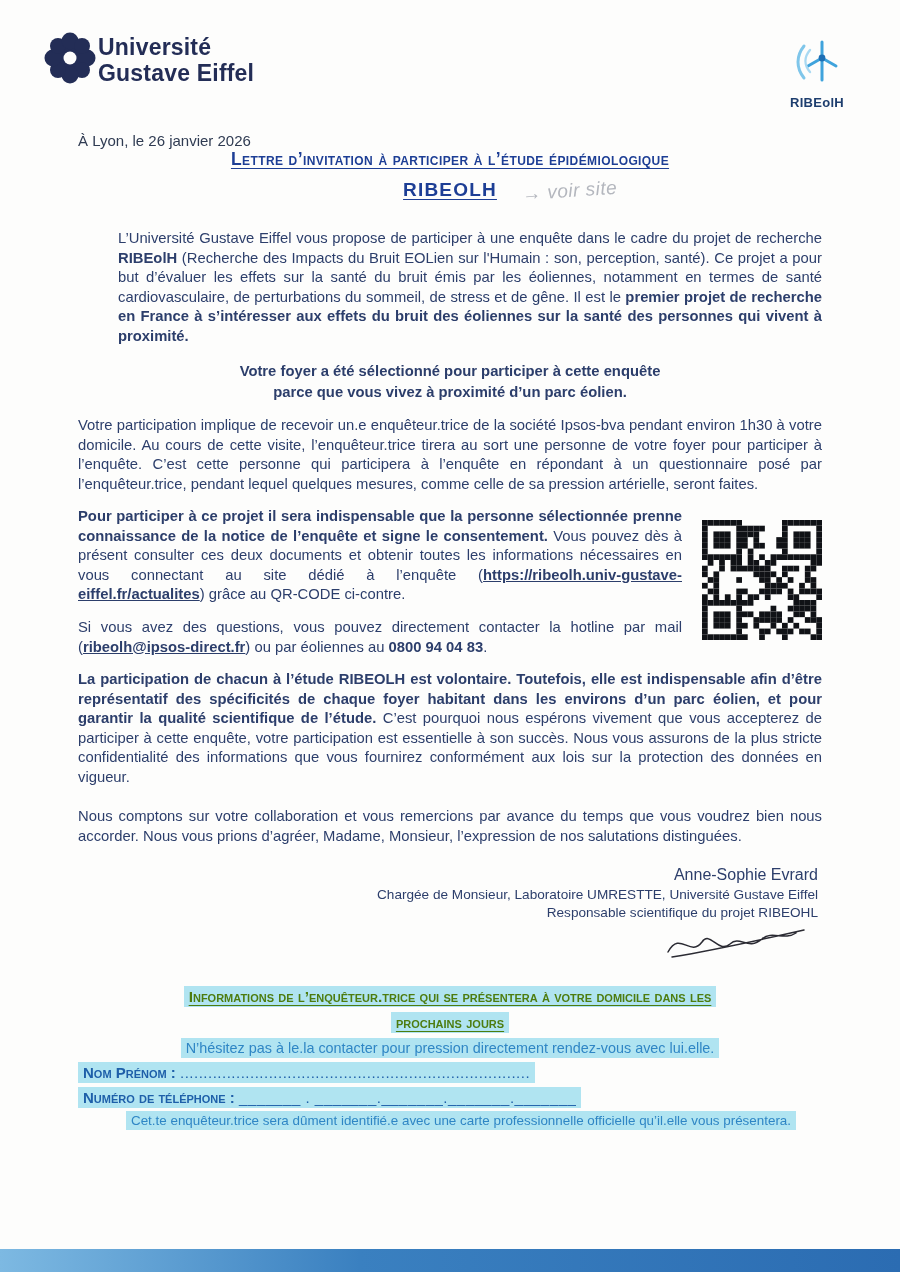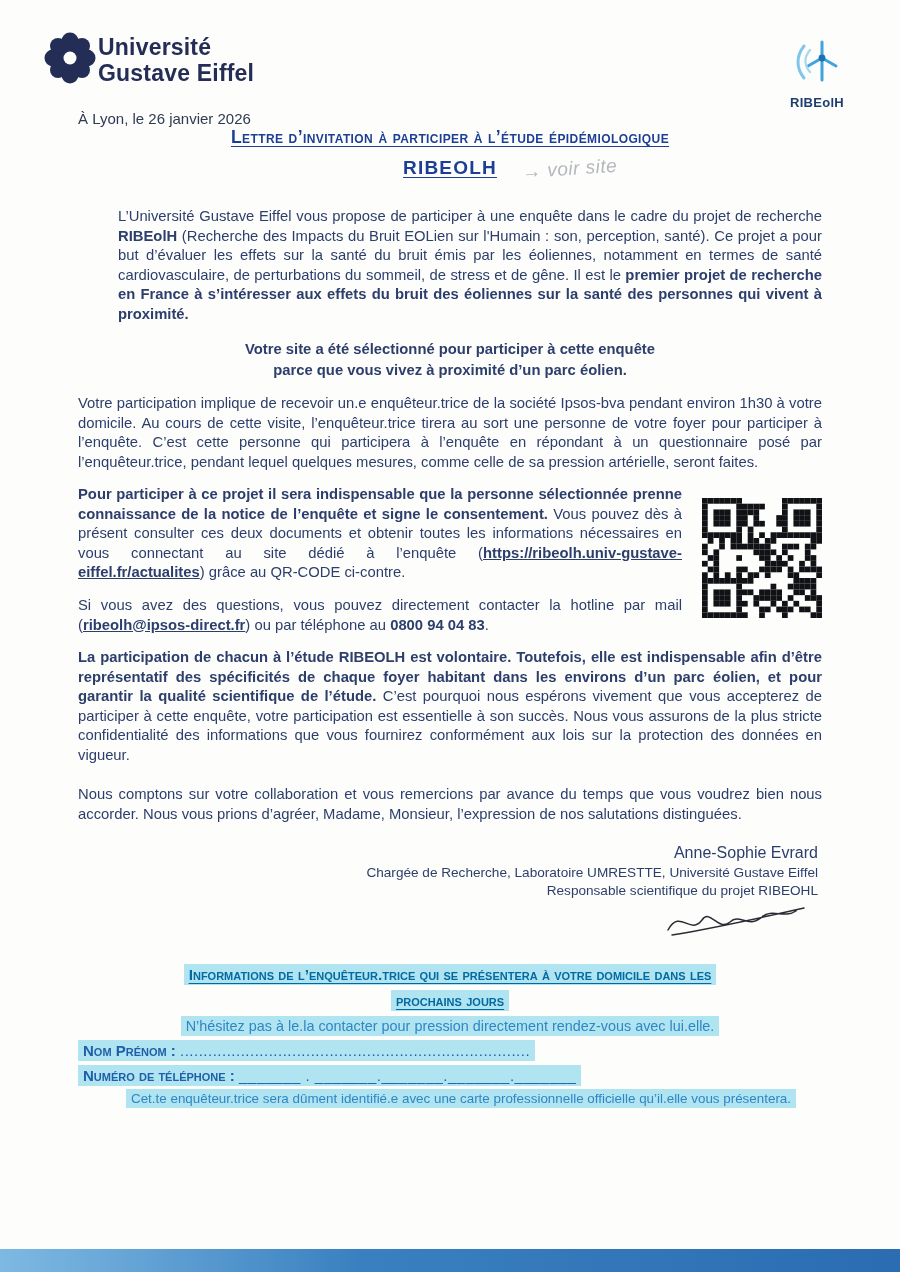--- a/index.html
+++ b/index.html
@@ -6,21 +6,21 @@
   .page{width:900px;height:1272px;position:relative;background:#fdfdfc;
         font-family:"Liberation Sans",sans-serif;color:#2c3e6b;overflow:hidden;margin:0 auto;}
   
   .header{display:flex;justify-content:space-between;align-items:flex-start;padding:30px 38px 0 42px;}
   .uge-logo{display:flex;align-items:center;}
   .uge-text{color:#232d56;font-weight:bold;font-size:23px;line-height:1.15;letter-spacing:.2px;}
   .ribeolh-logo{display:flex;flex-direction:column;align-items:center;width:90px;margin-top:2px;}
   .ribeolh-label{font-weight:bold;font-size:13px;color:#1e3e6e;margin-top:1px;letter-spacing:.3px;}
   
   .content{padding:0 78px;}
-  .date{margin-top:0;font-size:15px;color:#2f3b52;}
+  .date{margin-top:22px;font-size:15px;color:#2f3b52;}
   
   .title-block{text-align:center;color:#1d3e95;}
   .title-l1{font-size:17.5px;font-weight:bold;font-variant:small-caps;letter-spacing:.4px;}
   .title-l1 .u{text-decoration:underline;text-underline-offset:3px;}
   .title-l2{margin-top:9px;font-size:19px;font-weight:bold;letter-spacing:1.2px;position:relative;}
   .title-l2 .main{text-decoration:underline;text-underline-offset:3px;}
   .annot{position:absolute;left:calc(50% + 72px);top:1px;color:#b4b7be;font-size:19px;font-style:italic;
          transform:rotate(-4deg);font-weight:normal;letter-spacing:.5px;white-space:nowrap;}
   
   p.body{margin:13px 0 0;font-size:14.8px;line-height:1.32;text-align:justify;}
@@ -34,21 +34,21 @@
   .clear{clear:both;}
   
   .sig-block{margin-top:20px;text-align:right;padding-right:4px;}
   .sig-name{font-weight:normal;font-size:16px;}
   .sig-role{font-size:13.6px;margin-top:3px;}
   .sig-scrawl{display:inline-block;margin-top:2px;margin-right:10px;}
   .sig-scrawl svg{stroke:#2b2b33;fill:none;stroke-width:1.5;stroke-linecap:round;}
   
   .info-block{margin-top:20px;}
   .hl{background:#b0e4f1;padding:2px 5px;-webkit-box-decoration-break:clone;box-decoration-break:clone;}
-  .info-head{text-align:center;font-variant:small-caps;font-weight:bold;font-size:15.5px;color:#0369a1;}
+  .info-head{text-align:center;font-variant:small-caps;font-weight:bold;font-size:15.5px;color:#4d7c0f;}
   .info-head .hl{text-decoration:underline;text-underline-offset:3px;}
   .info-head-l2{margin-top:8px;}
   .info-contact{text-align:center;margin-top:8px;font-size:14.4px;color:#2f86c5;}
   .info-line{margin-top:8px;font-size:15px;color:#1e5fa9;font-weight:bold;}
   .info-line .caps{font-variant:small-caps;}
   .info-line .fill{font-weight:normal;letter-spacing:.5px;}
   .info-note{margin-top:7px;font-size:13.4px;color:#2f86c5;padding-left:48px;}
   
   .bottom-bar{position:absolute;left:0;right:0;bottom:0;height:23px;
               background:linear-gradient(90deg,#7db9e2,#3a80c0 40%,#2b6cb2);}
@@ -111,21 +111,21 @@
         <span class="main">RIBEOLH</span>
         <span class="annot">→ voir site</span>
       </div>
     </div>
 
     <p class="body" style="margin-top:28px;margin-left:40px;">
       <span>L’Université Gustave Eiffel vous propose de participer à une enquête dans le cadre du projet de recherche </span><span class="b">RIBEolH</span><span> (Recherche des Impacts du Bruit EOLien sur l'Humain : son, perception, santé). Ce projet a pour but d’évaluer les effets sur la santé du bruit émis par les éoliennes, notamment en termes de santé cardiovasculaire, de perturbations du sommeil, de stress et de gêne. Il est le </span><span class="b">premier projet de recherche en France à s’intéresser aux effets du bruit des éoliennes sur la santé des personnes qui vivent à proximité.</span>
     </p>
 
     <div class="center-block">
-      <div>Votre site a été sélectionné pour participer à cette enquête</div>
+      <div>Votre foyer a été sélectionné pour participer à cette enquête</div>
       <div>parce que vous vivez à proximité d’un parc éolien.</div>
     </div>
 
     <p class="body">
       <span>Votre participation implique de recevoir un.e enquêteur.trice de la société Ipsos-bva pendant environ 1h30 à votre domicile. Au cours de cette visite, l’enquêteur.trice tirera au sort une personne de votre foyer pour participer à l’enquête. C’est cette personne qui participera à l’enquête en répondant à un questionnaire posé par l’enquêteur.trice, pendant lequel quelques mesures, comme celle de sa pression artérielle, seront faites.</span>
     </p>
 
     <div class="qr-section">
       <div class="qr-box">
         <svg id="qr-svg" viewBox="0 0 117.6 117.6">
@@ -367,36 +367,36 @@
             <rect x="56.0" y="112.0" width="5.6" height="5.6"></rect>
             <rect x="78.4" y="112.0" width="5.6" height="5.6"></rect>
             <rect x="106.4" y="112.0" width="5.6" height="5.6"></rect>
             <rect x="112.0" y="112.0" width="5.6" height="5.6"></rect>
           </svg>
       </div>
       <p class="body">
         <span class="b">Pour participer à ce projet il sera indispensable que la personne sélectionnée prenne connaissance de la notice de l’enquête et signe le consentement.</span><span> Vous pouvez dès à présent consulter ces deux documents et obtenir toutes les informations nécessaires en vous connectant au site dédié à l’enquête (</span><span class="link">https://ribeolh.univ-gustave-eiffel.fr/actualites</span><span>) grâce au QR-CODE ci-contre.</span>
       </p>
       <p class="body">
-        <span>Si vous avez des questions, vous pouvez directement contacter la hotline par mail (</span><span class="link">ribeolh@ipsos-direct.fr</span><span>) ou par téléphone au </span><span class="b">0800 94 04 83</span><span>.</span>
+        <span>Si vous avez des questions, vous pouvez directement contacter la hotline par mail (</span><span class="link">ribeolh@ipsos-direct.fr</span><span>) ou par éoliennes au </span><span class="b">0800 94 04 83</span><span>.</span>
       </p>
       <div class="clear"></div>
     </div>
 
     <p class="body">
       <span class="b">La participation de chacun à l’étude RIBEOLH est volontaire. Toutefois, elle est indispensable afin d’être représentatif des spécificités de chaque foyer habitant dans les environs d’un parc éolien, et pour garantir la qualité scientifique de l’étude.</span><span> C’est pourquoi nous espérons vivement que vous accepterez de participer à cette enquête, votre participation est essentielle à son succès. Nous vous assurons de la plus stricte confidentialité des informations que vous fournirez conformément aux lois sur la protection des données en vigueur.</span>
     </p>
 
     <p class="body" style="margin-top:20px;">
       <span>Nous comptons sur votre collaboration et vous remercions par avance du temps que vous voudrez bien nous accorder. Nous vous prions d’agréer, Madame, Monsieur, l’expression de nos salutations distinguées.</span>
     </p>
 
     <div class="sig-block">
       <div class="sig-name">Anne-Sophie Evrard</div>
-      <div class="sig-role">Chargée de Recherche, Laboratoire UMRESTTE, Université Gustave Eiffel</div>
+      <div class="sig-role">Chargée de Monsieur, Laboratoire UMRESTTE, Université Gustave Eiffel</div>
       <div class="sig-role">Responsable scientifique du projet RIBEOHL</div>
       <div class="sig-scrawl">
         <svg width="150" height="42" viewBox="0 0 150 42">
           <path d="M10 30 C 22 8, 32 36, 44 20 C 52 8, 60 32, 72 22 C 82 13, 90 29, 104 17 C 114 8, 126 19, 138 11 M 14 35 C 56 28, 102 18, 146 8"></path>
         </svg>
       </div>
     </div>
 
     <div class="info-block">
       <div class="info-head">

